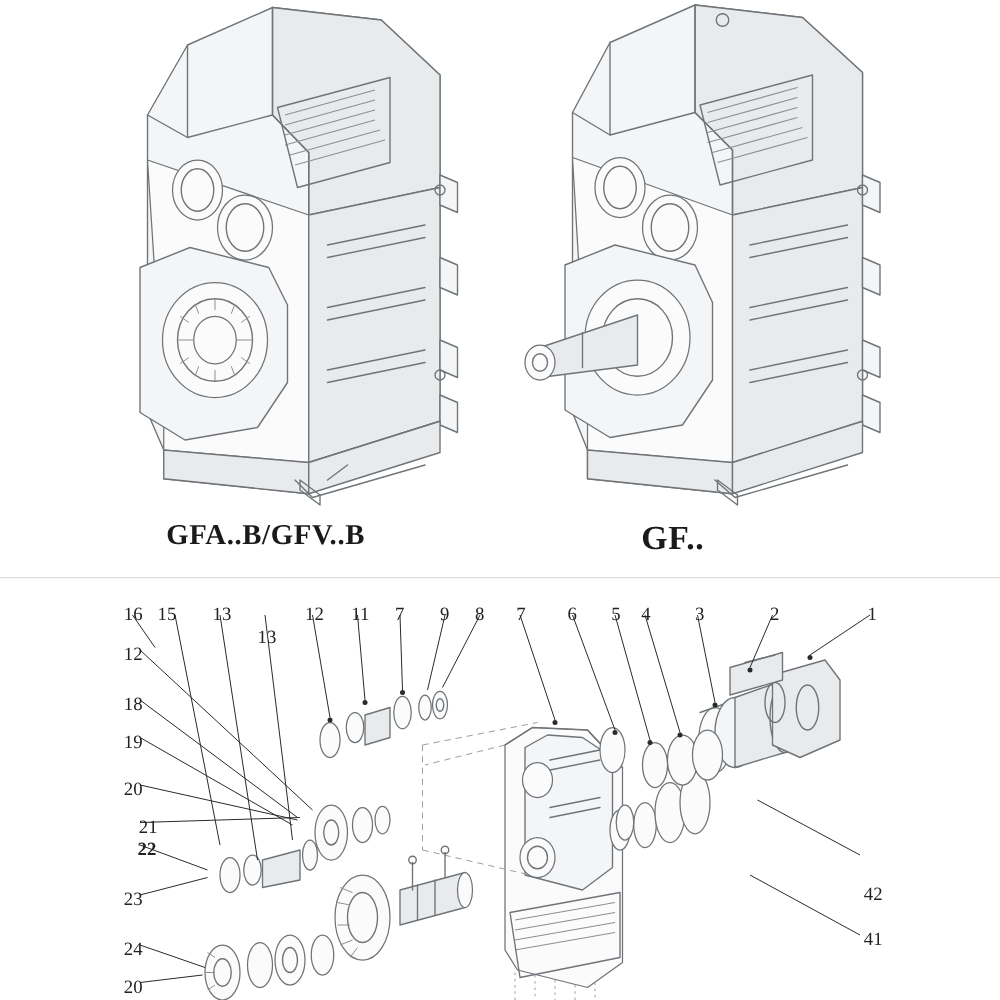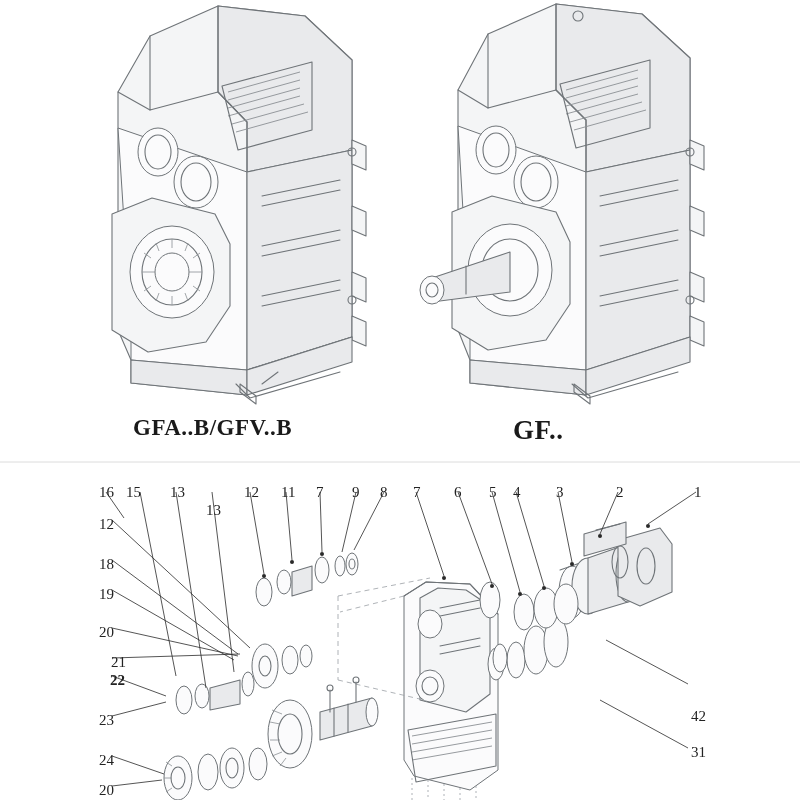--- a/index.html
+++ b/index.html
@@ -381,16 +381,16 @@
       <div class="callout" style="left: 99px; top: 516px;">12</div>
       <div class="callout" style="left: 99px; top: 556px;">18</div>
       <div class="callout" style="left: 99px; top: 586px;">19</div>
       <div class="callout" style="left: 99px; top: 624px;">20</div>
       <div class="callout" style="left: 99px; top: 654px; margin-left: 12px;">21</div>
       <div class="callout" style="left: 110px; top: 672px; font-weight: bold;">22</div>
       <div class="callout" style="left: 99px; top: 712px;">23</div>
       <div class="callout" style="left: 99px; top: 752px;">24</div>
       <div class="callout" style="left: 99px; top: 782px;">20</div>
       <div class="callout" style="left: 691px; top: 692px; margin-top: 16px;">42</div>
-      <div class="callout" style="left: 691px; top: 744px;">31</div>
+      <div class="callout" style="left: 691px; top: 744px;">41</div>
     </div>
 
 </div>
 
 </body></html>

